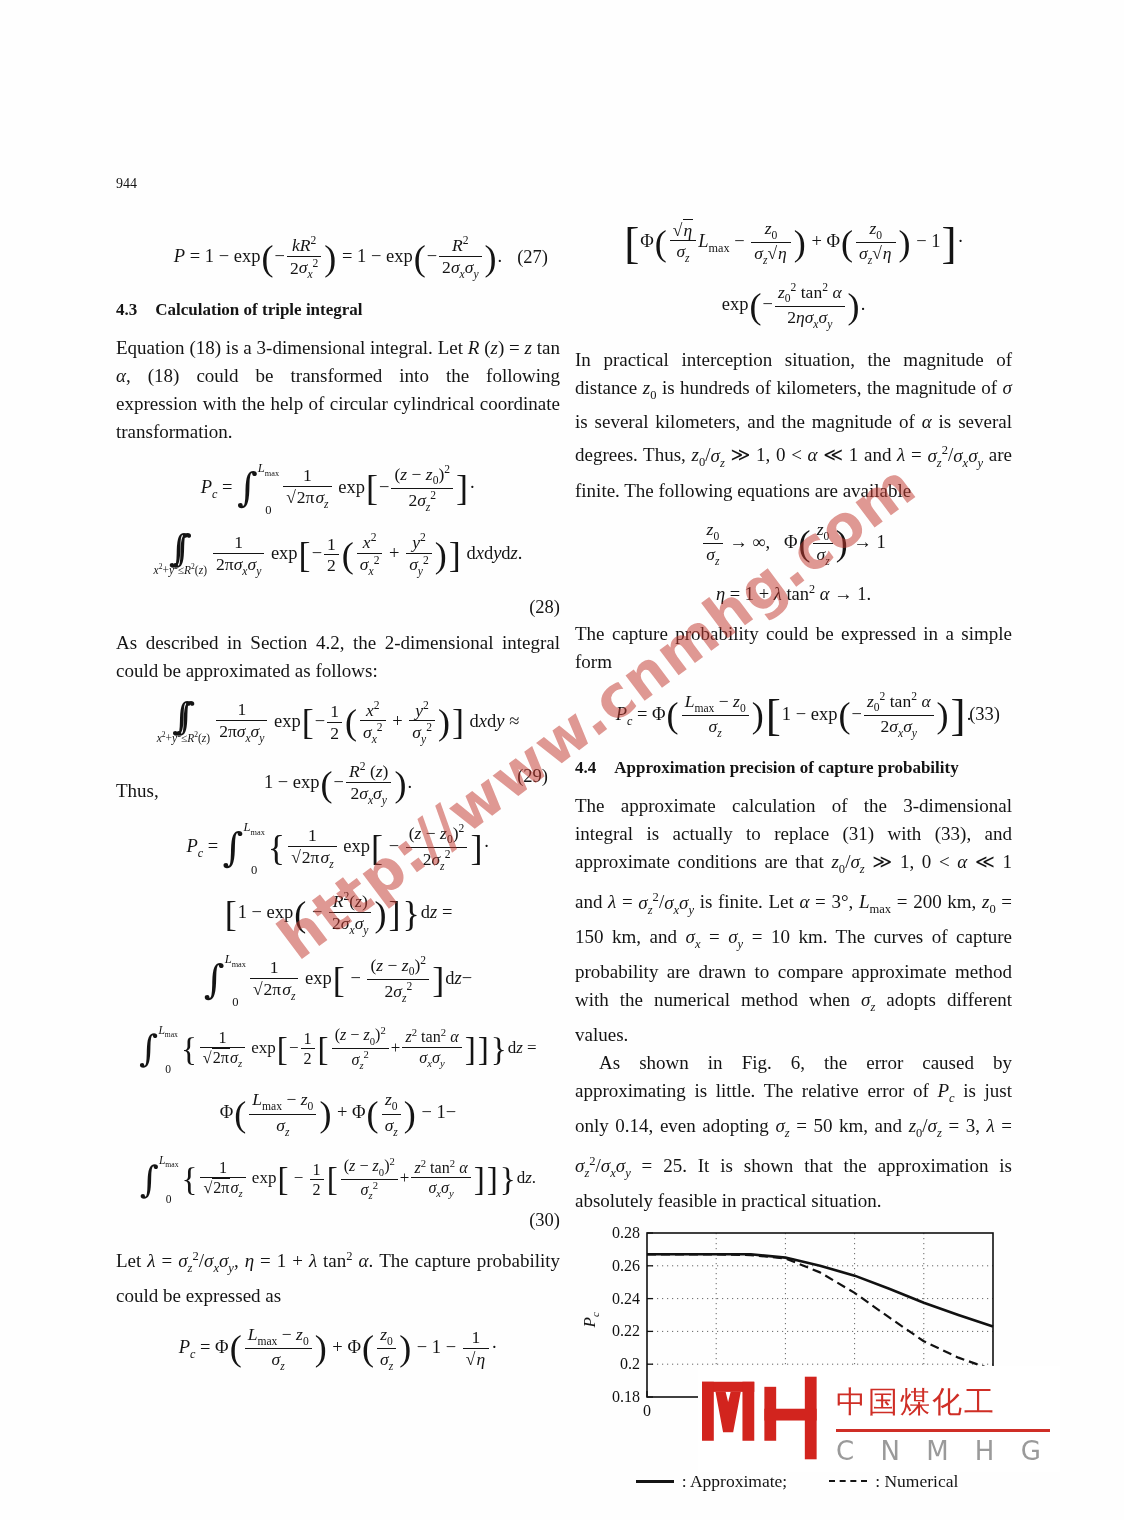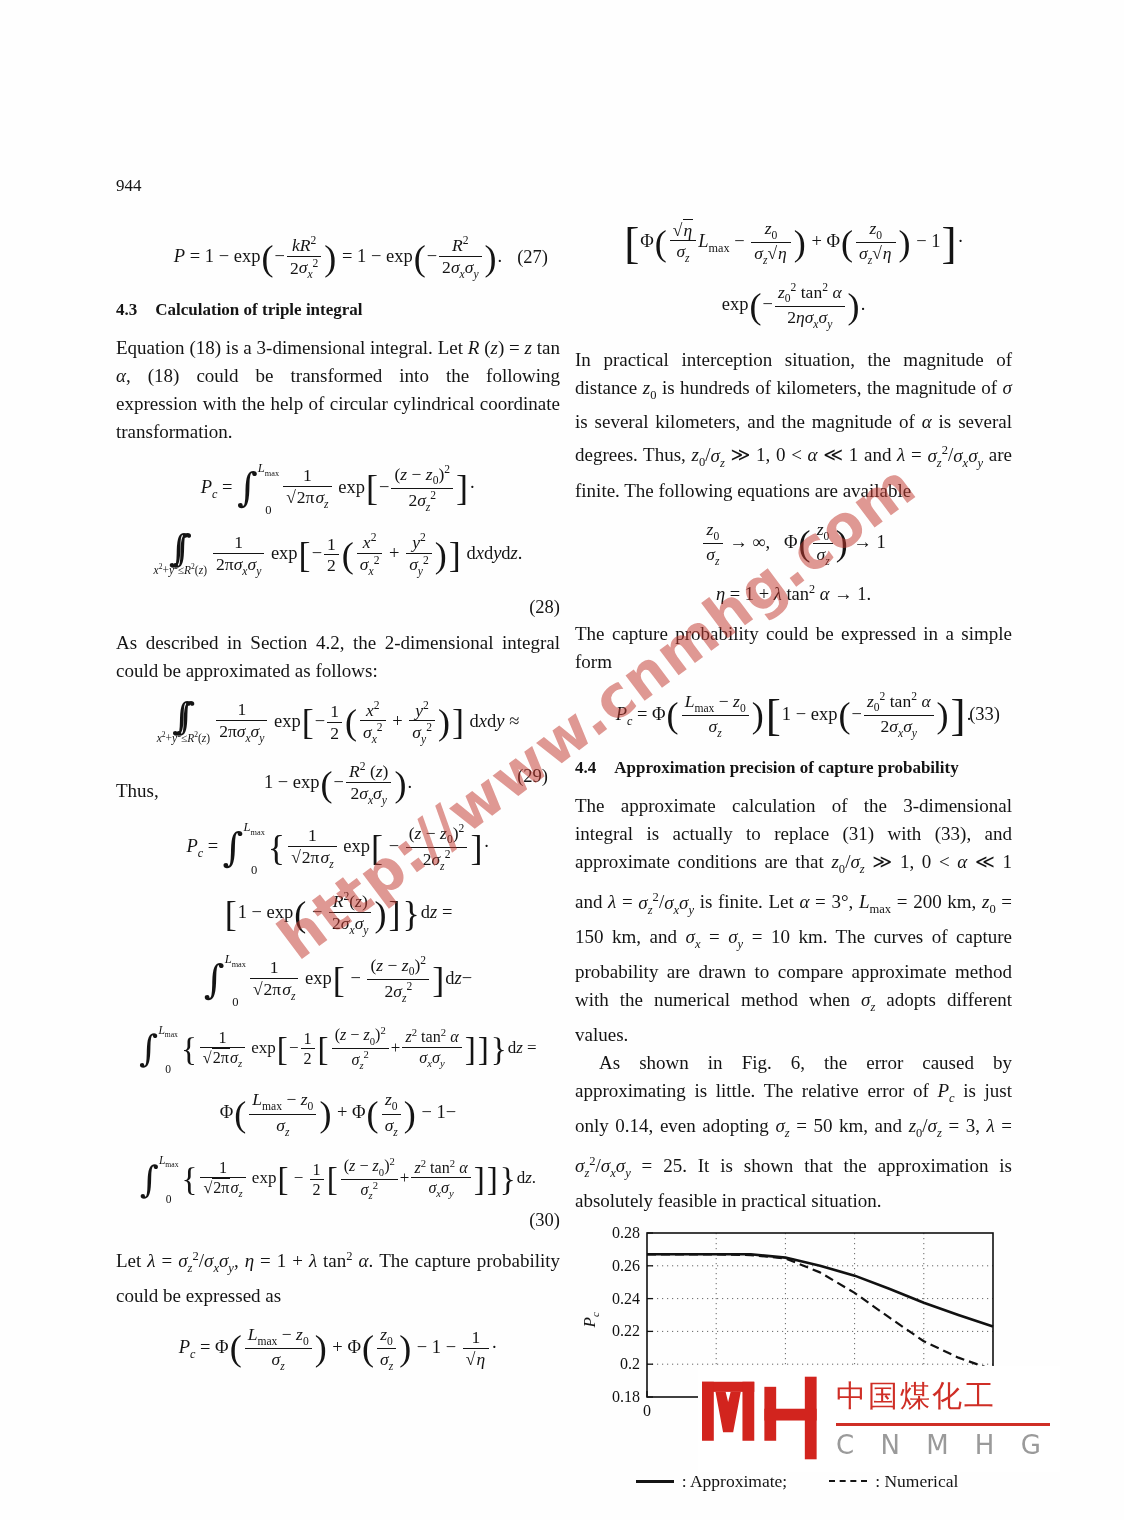--- a/index.html
+++ b/index.html
@@ -1,19 +1,19 @@
 <!DOCTYPE html>
 <html><head>
 <meta charset="utf-8">
 <style>
   html,body{margin:0;padding:0;}
   body{width:1124px;height:1520px;background:#fefefe;position:relative;overflow:hidden;
        font-family:"Liberation Serif",serif;color:#141414;}
   .header{position:absolute;left:116px;width:896px;top:176px;display:flex;
-          justify-content:space-between;font-size:17px;}
+          justify-content:space-between;font-size:14px;}
   .col{position:absolute;font-size:19px;line-height:28px;text-align:justify;}
   .col-left{left:116px;top:220px;width:444px;}
   .col-right{left:575px;top:204px;width:437px;}
   .col p{margin:0;}
   .ind{text-indent:24px;}
   .sec{font-weight:bold;font-size:17px;margin:14px 0 10px;text-align:left;}
   .sec .no{margin-right:18px;}
   
   .eqline{position:relative;text-align:center;margin:14px 0;font-size:18.5px;line-height:1.25;}
   .eqnum{position:absolute;right:12px;top:50%;transform:translateY(-50%);font-style:normal;}
@@ -44,21 +44,21 @@
         font-style:italic;font-size:17px;}
   .xlab{text-align:center;font-style:italic;font-size:17.5px;margin-top:-2px;}
   .legend{display:flex;justify-content:center;align-items:center;gap:8px;font-size:17.5px;margin-top:4px;}
   .leg-sample{width:38px;height:0;border-top:3px solid #141414;display:inline-block;}
   .leg-sample.dashed{border-top-style:dashed;border-top-width:2.6px;}
   .leg-gap{width:26px;display:inline-block;}
   
   .wm{position:absolute;left:286px;top:912px;transform:rotate(-37deg);transform-origin:left center;
       font-family:"DejaVu Sans",sans-serif;font-weight:bold;font-size:58px;letter-spacing:1px;
       color:rgba(193,58,48,0.52);z-index:6;white-space:nowrap;pointer-events:none;}
-  .logo{position:absolute;left:698px;top:1366px;display:flex;align-items:center;gap:16px;
+  .logo{position:absolute;left:698px;top:1366px;display:flex;align-items:flex-end;gap:16px;
         background:#ffffff;padding:4px 10px 6px 4px;z-index:9;}
   .logo-cn{font-family:"DejaVu Sans",sans-serif;font-size:30px;color:#cf2e26;
            border-bottom:3px solid #cf2e26;padding-bottom:6px;letter-spacing:2px;}
   .logo-en{font-family:"DejaVu Sans",sans-serif;font-size:26px;color:#9a9a9a;
            letter-spacing:9px;margin-top:4px;}
 </style>
 </head>
 <body>
 
 <div class="header">

